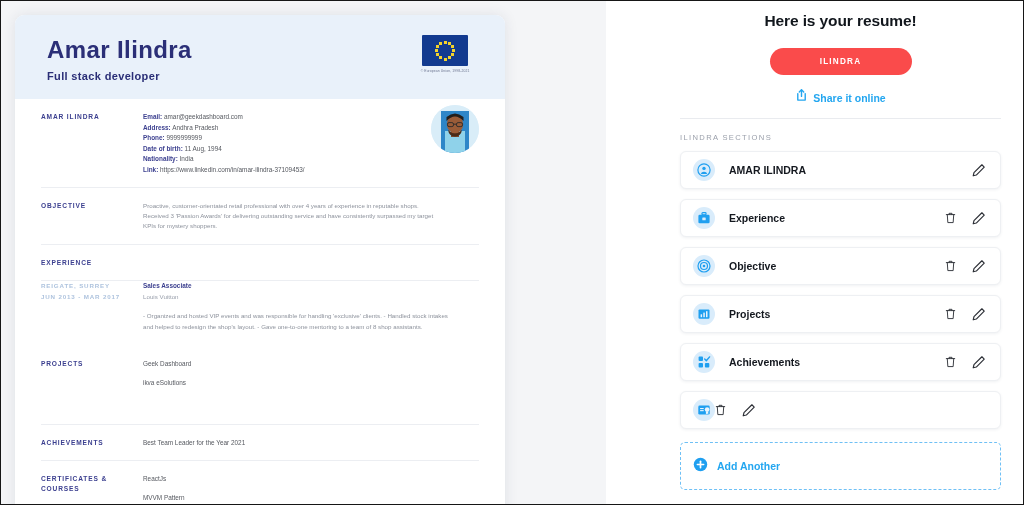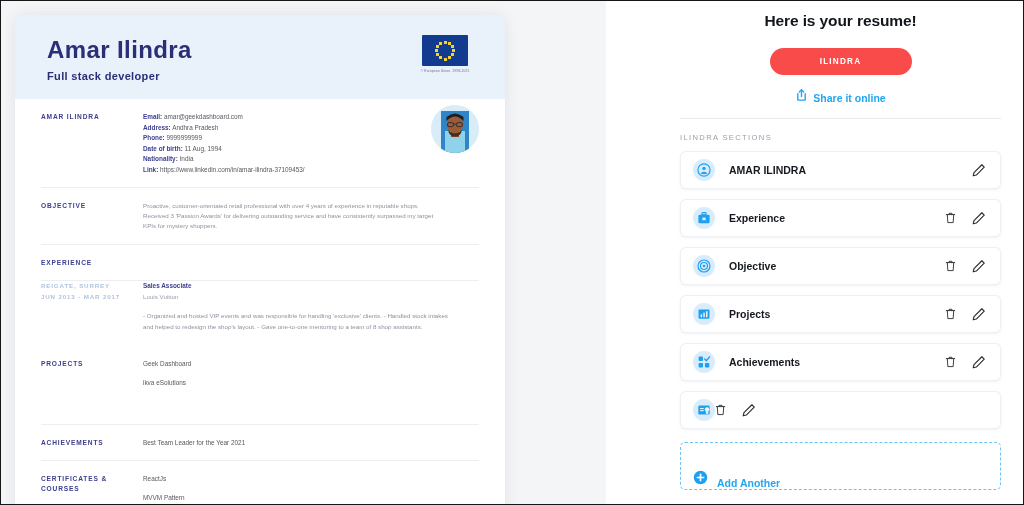--- a/index.html
+++ b/index.html
@@ -280,21 +280,21 @@
     background: none; border: none; padding: 0;
     cursor: pointer; display: flex; align-items: center;
   }
 
   .add-another {
     margin: 13px 29px;
     height: 48px;
     border: 1px dashed #6fc0f5;
     border-radius: 5px;
     display: flex;
-    align-items: flex-end;
+    align-items: center;
     padding-left: 12px;
     gap: 9px;
     cursor: pointer;
   }
   .add-label {
     font-size: 10.5px;
     font-weight: bold;
     color: #23a6f0;
   }
 </style>

